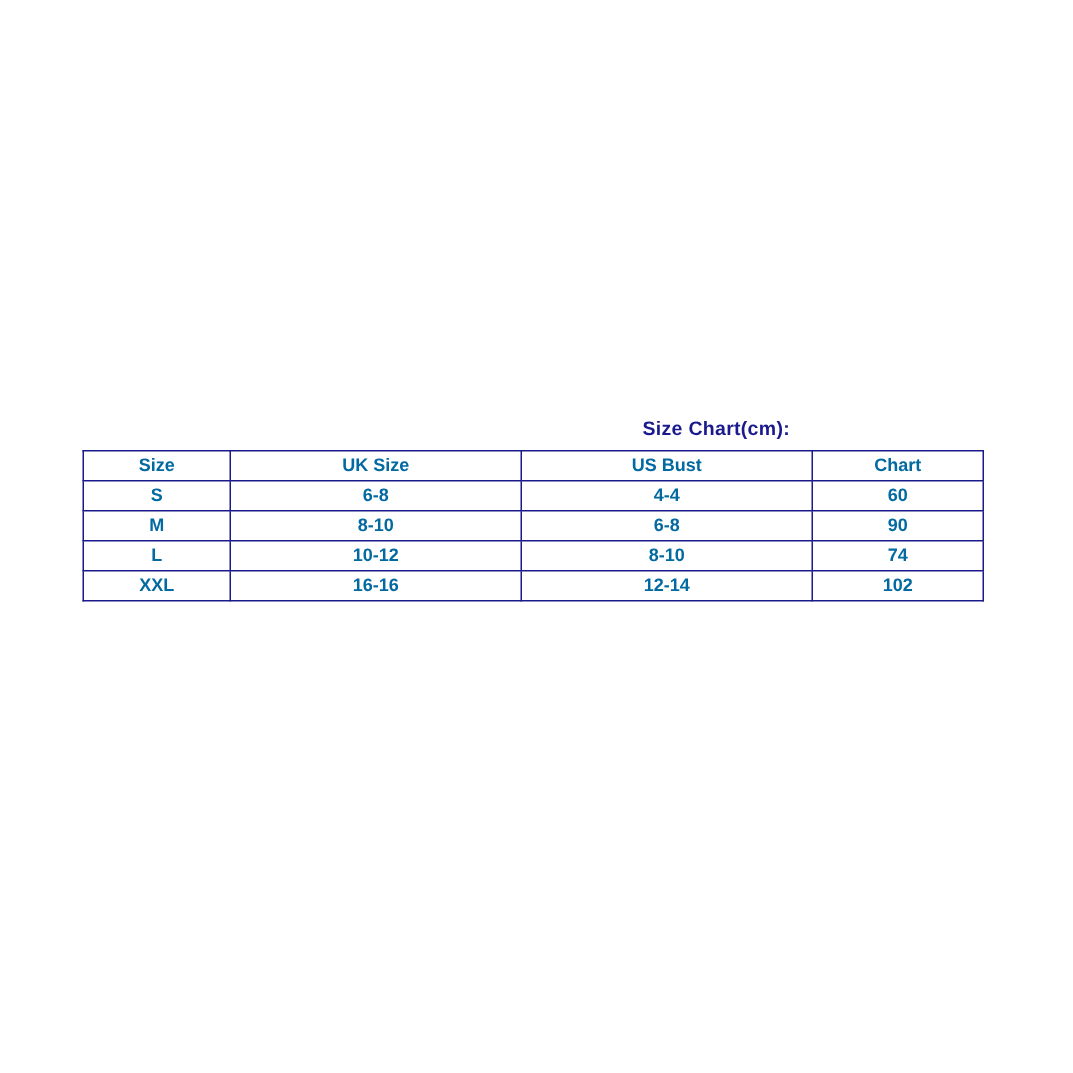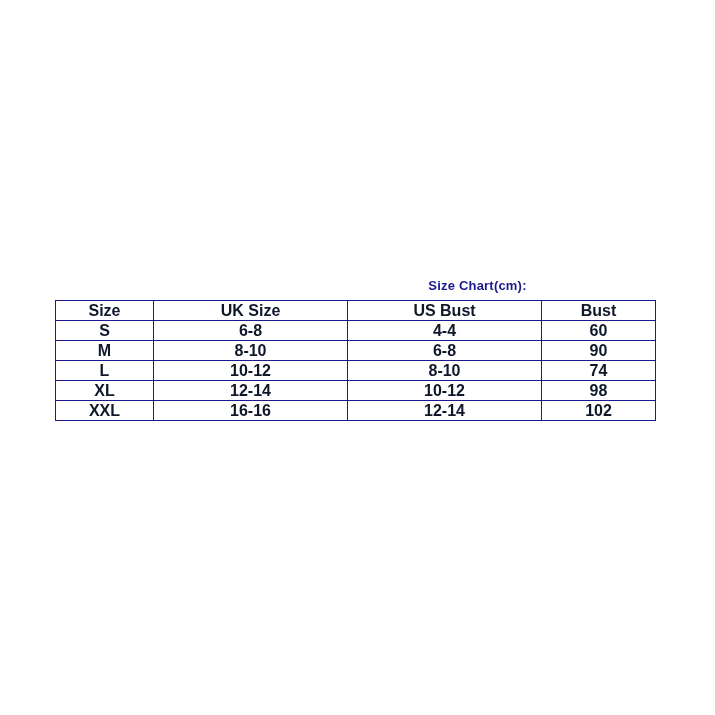--- a/index.html
+++ b/index.html
@@ -35,22 +35,22 @@
   }
   table.size-chart {
     border-collapse: collapse;
     width: 600px;
     table-layout: fixed;
     border: 1px solid #1a1a8c;
   }
   table.size-chart td,
   table.size-chart th {
     border: 1px solid #1a1a8c;
-    color: #0f172a;
-    font-size: 16px;
+    color: #0369a1;
+    font-size: 12px;
     font-weight: bold;
     text-align: center;
     padding: 1px 2px;
     height: 17px;
     line-height: 15px;
   }
   col.c-size { width: 98px; }
   col.c-uk  { width: 194px; }
   col.c-us  { width: 194px; }
   col.c-bust{ width: 114px; }
@@ -66,21 +66,21 @@
         <col class="c-size">
         <col class="c-uk">
         <col class="c-us">
         <col class="c-bust">
       </colgroup>
       <thead>
         <tr>
           <th>Size</th>
           <th>UK Size</th>
           <th>US Bust</th>
-          <th>Bust</th>
+          <th>Chart</th>
         </tr>
       </thead>
       <tbody>
         <tr>
           <td>S</td>
           <td>6-8</td>
           <td>4-4</td>
           <td>60</td>
         </tr>
         <tr>
@@ -89,26 +89,20 @@
           <td>6-8</td>
           <td>90</td>
         </tr>
         <tr>
           <td>L</td>
           <td>10-12</td>
           <td>8-10</td>
           <td>74</td>
         </tr>
         <tr>
-          <td>XL</td>
-          <td>12-14</td>
-          <td>10-12</td>
-          <td>98</td>
-        </tr>
-        <tr>
           <td>XXL</td>
           <td>16-16</td>
           <td>12-14</td>
           <td>102</td>
         </tr>
       </tbody>
     </table>
   </div>
 </div>
 

